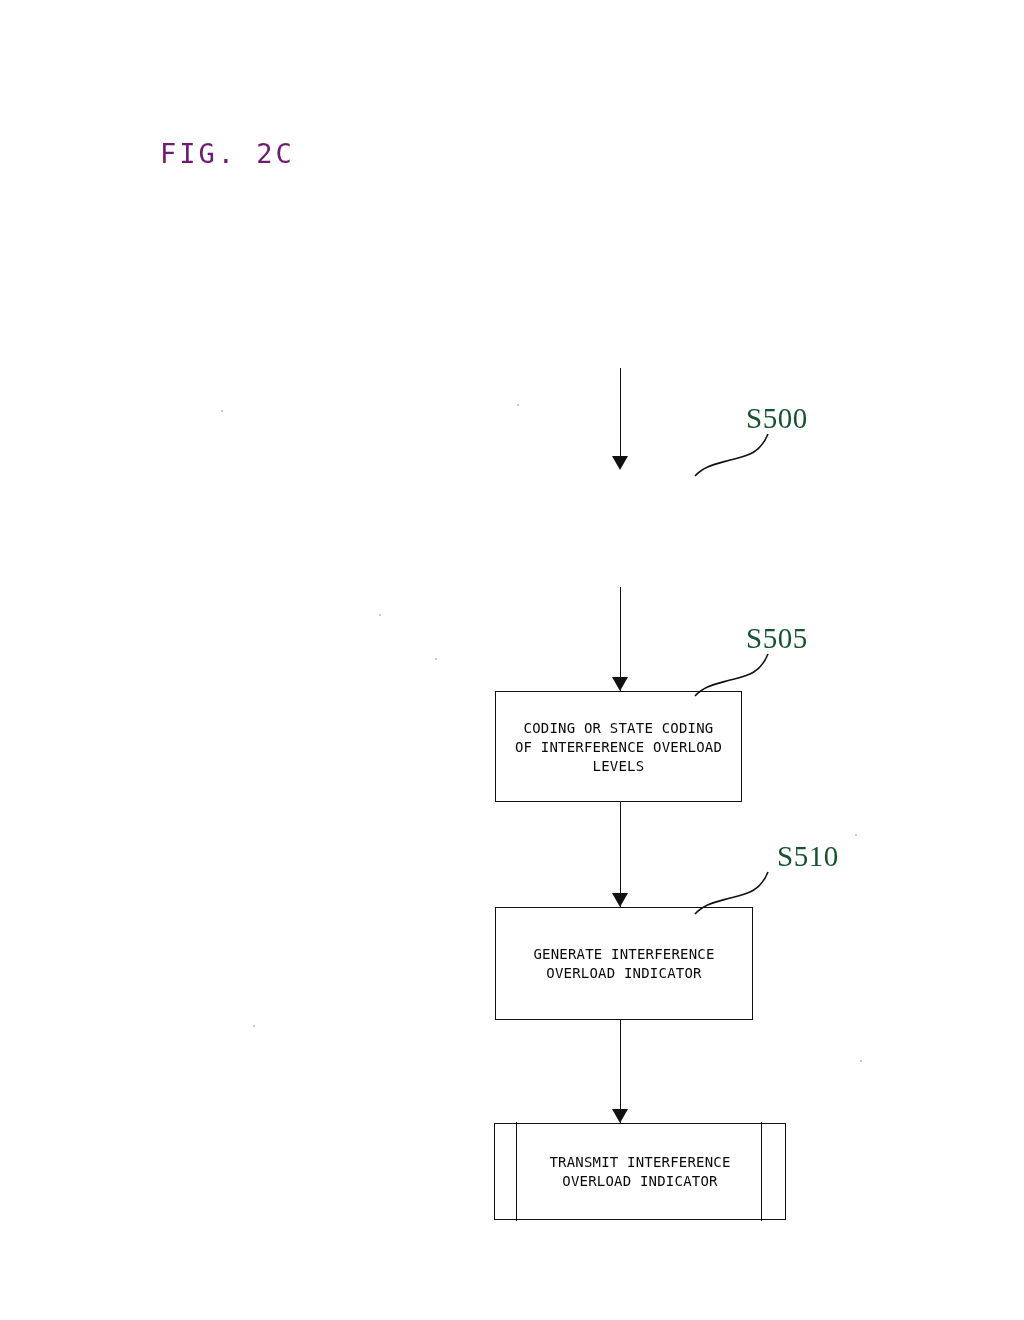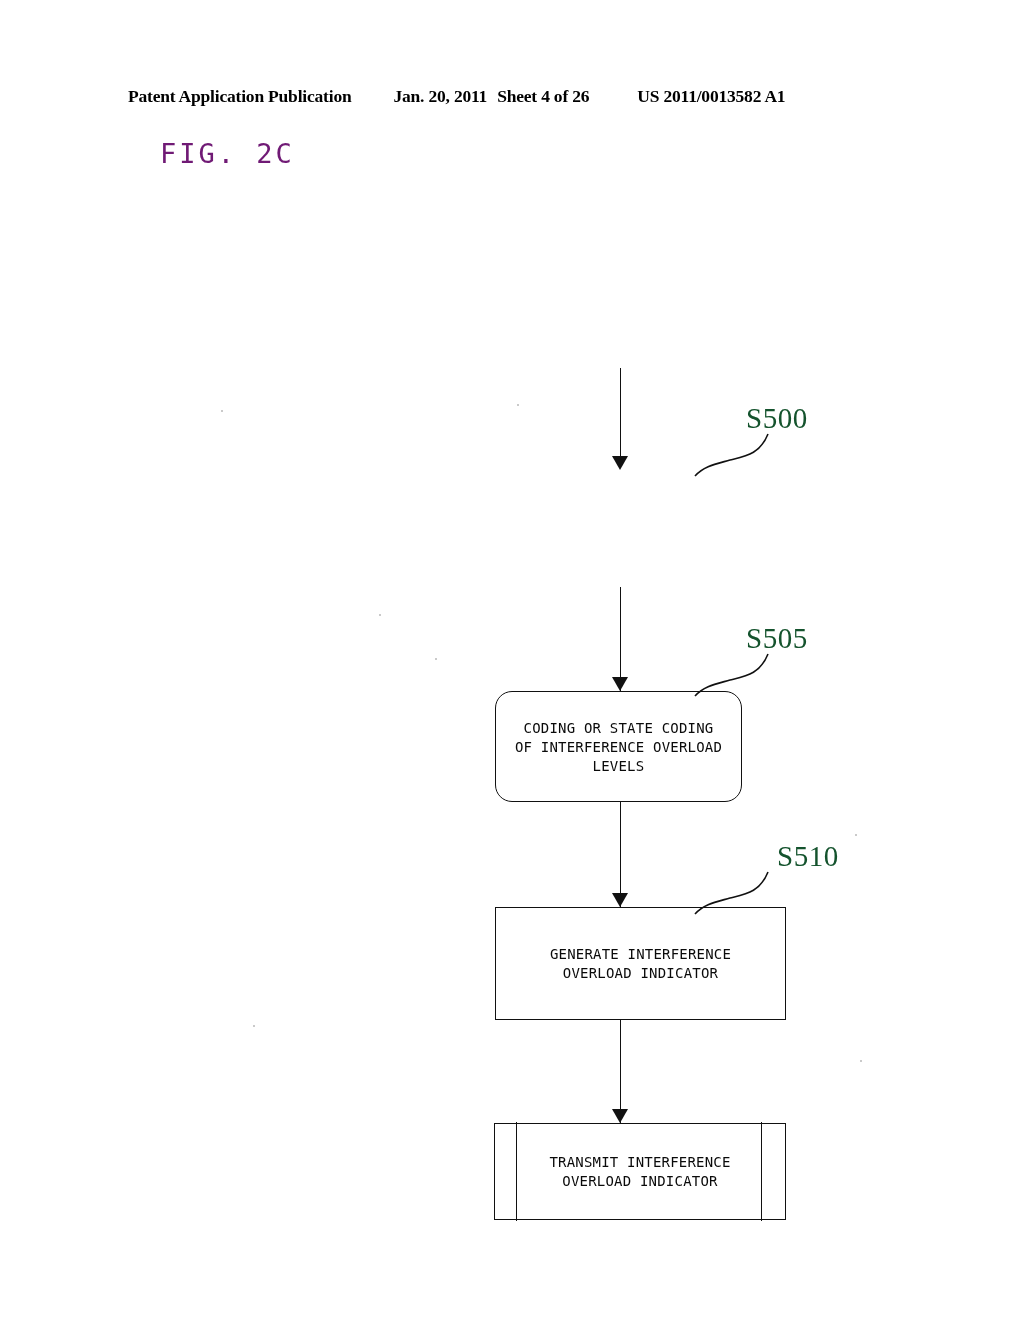--- a/index.html
+++ b/index.html
@@ -128,49 +128,43 @@
     width: 2px;
     height: 2px;
     border-radius: 50%;
   }
 </style>
 </head>
 <body>
 
 <div id="page">
 
-  <div id="header">
-    <span class="h-pub">Patent Application Publication</span>
-    <span class="h-date">Jan. 20, 2011</span>
-    <span class="h-sheet">Sheet 4 of 26</span>
-    <span class="h-num">US 2011/0013582 A1</span>
-  </div>
 
   <div id="fig-label">FIG. 2C</div>
 
   <div id="flow">
 
 
     <div class="conn" style="left:620px; top:368px; height:92px;"></div>
     <div class="arrowhead" style="left:612px; top:456px;"></div>
 
 
     <div class="conn" style="left:620px; top:587px; height:108px;"></div>
     <div class="arrowhead" style="left:612px; top:677px;"></div>
 
-    <div class="node" style="left:495px; top:691px; width:247px; height:111px;border-radius:17px;">
+    <div class="node" style="left:495px; top:691px; width:247px; height:111px;">
       <div class="ntext">CODING OR STATE CODING
 OF INTERFERENCE OVERLOAD
 LEVELS</div>
     </div>
 
     <div class="conn" style="left:620px; top:802px; height:108px;"></div>
     <div class="arrowhead" style="left:612px; top:893px;"></div>
 
-    <div class="node" style="left:495px; top:907px; width:291px; height:113px;">
+    <div class="node" style="left:495px; top:907px; width:258px; height:113px;">
       <div class="ntext">GENERATE INTERFERENCE
 OVERLOAD INDICATOR</div>
     </div>
 
     <div class="conn" style="left:620px; top:1020px; height:105px;"></div>
     <div class="arrowhead" style="left:612px; top:1109px;"></div>
 
     <div class="node predef" style="left:494px; top:1123px; width:292px; height:97px;">
       <div class="ntext">TRANSMIT INTERFERENCE
 OVERLOAD INDICATOR</div>

